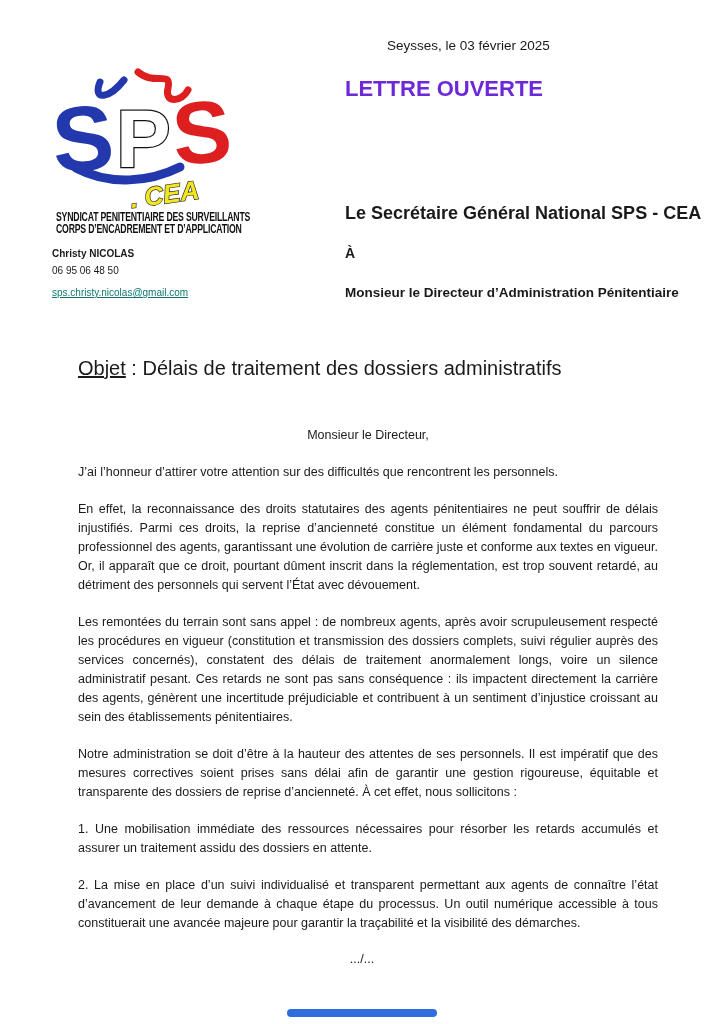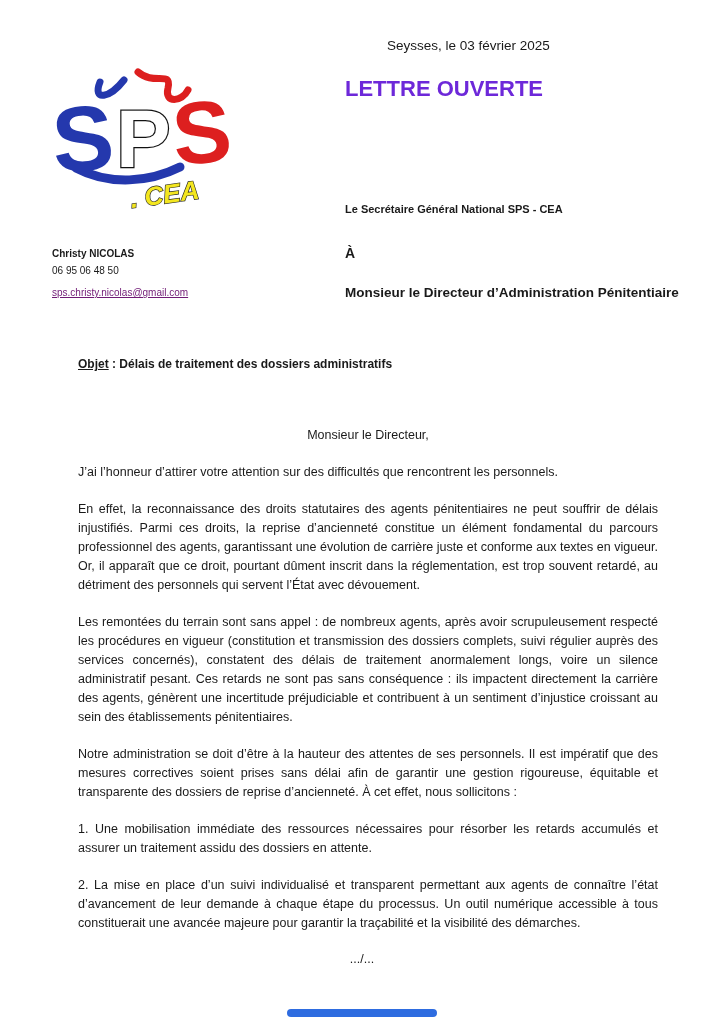--- a/index.html
+++ b/index.html
@@ -15,25 +15,25 @@
     display:inline-block; font-size:13px; font-weight:bold; letter-spacing:-0.3px;
     transform:scaleX(0.67); transform-origin:0 0; white-space:nowrap; color:#111;
   }
   .contact { position:absolute; left:52px; top:246px; font-size:10px; line-height:16.5px; }
   .contact .name { font-weight:bold; }
   .contact .email { display:inline-block; margin-top:6px; text-decoration:underline; cursor:pointer; }
   
   .right-col { position:absolute; left:345px; top:38px; width:370px; }
   .date-line { position:absolute; left:0; top:0; font-size:13.5px; white-space:nowrap;margin-left:42px; }
   .letter-title { position:absolute; left:0; top:38px; font-size:22px; font-weight:bold; white-space:nowrap; }
-  .sender-line { position:absolute; left:0; top:165px; font-size:11px; font-weight:bold; white-space:nowrap; }
+  .sender-line { position:absolute; left:0; top:165px; font-size:18px; font-weight:bold; white-space:nowrap; }
   .a-line { position:absolute; left:0; top:207px; font-size:14px; font-weight:bold; }
   .recipient-line { position:absolute; left:0; top:247px; font-size:13.5px; font-weight:bold; white-space:nowrap; }
   
-  .subject { position:absolute; left:78px; top:357px; font-size:12px; font-weight:bold; }
+  .subject { position:absolute; left:78px; top:357px; font-size:20px; font-weight:normal; }
   .subject .u { text-decoration:underline; }
   
   .body-text { position:absolute; left:78px; top:426px; width:580px; font-size:12.5px; line-height:19px; text-align:justify; }
   .body-text p { margin:0 0 18px 0; }
   .body-text p.salutation { text-align:center; }
   .continuation { position:absolute; left:0; top:952px; width:724px; text-align:center; font-size:12.5px; }
   
   .scrubber { position:absolute; left:287px; top:1009px; width:150px; height:8px; border-radius:4px; cursor:pointer; }
 </style>
 </head>
@@ -46,25 +46,29 @@
       <path d="M 88,6 C 104,20 122,4 118,22 C 114,38 132,36 138,24" fill="none" stroke="#dd1f1f" stroke-width="7" stroke-linecap="round"></path>
       <path d="M 74,14 C 60,32 42,36 50,16" fill="none" stroke="#2438ad" stroke-width="7" stroke-linecap="round"></path>
       <path d="M 26,102 C 60,120 100,116 130,101" fill="none" stroke="#2438ad" stroke-width="9" stroke-linecap="round"></path>
       <text x="2" y="104" font-size="92" font-weight="bold" fill="#2438ad" transform="rotate(-4 40 70)">S</text>
       <text x="66" y="101" font-size="82" font-weight="bold" fill="#ffffff" stroke="#111111" stroke-width="2.5" paint-order="stroke">P</text>
       <text x="122" y="97" font-size="88" font-weight="bold" fill="#dd1f1f" transform="rotate(-5 150 60)">S</text>
       <text x="80" y="138" font-size="26" font-weight="bold" font-style="italic" fill="#f3e61f" stroke="#222222" stroke-width="1.3" paint-order="stroke" transform="rotate(-8 110 130)">. CEA</text>
     </svg>
   </div>
 
+  <div class="org-lines">
+    <span class="cond">SYNDICAT PENITENTIAIRE DES SURVEILLANTS</span><br>
+    <span class="cond">CORPS D’ENCADREMENT ET D’APPLICATION</span>
+  </div>
 
   <div class="contact">
     <div class="name">Christy NICOLAS</div>
     <div>06 95 06 48 50</div>
-    <a class="email" style="color:#701a75">sps.christy.nicolas@gmail.com</a>
+    <a class="email" style="color:#0f766e">sps.christy.nicolas@gmail.com</a>
   </div>
 
   <div class="right-col">
     <div class="date-line">Seysses, le 03 février 2025</div>
     <div class="letter-title" style="color:#6d28d9">LETTRE OUVERTE</div>
     <div class="sender-line">Le Secrétaire Général National SPS - CEA</div>
     <div class="a-line">À</div>
     <div class="recipient-line">Monsieur le Directeur d’Administration Pénitentiaire</div>
   </div>
 

